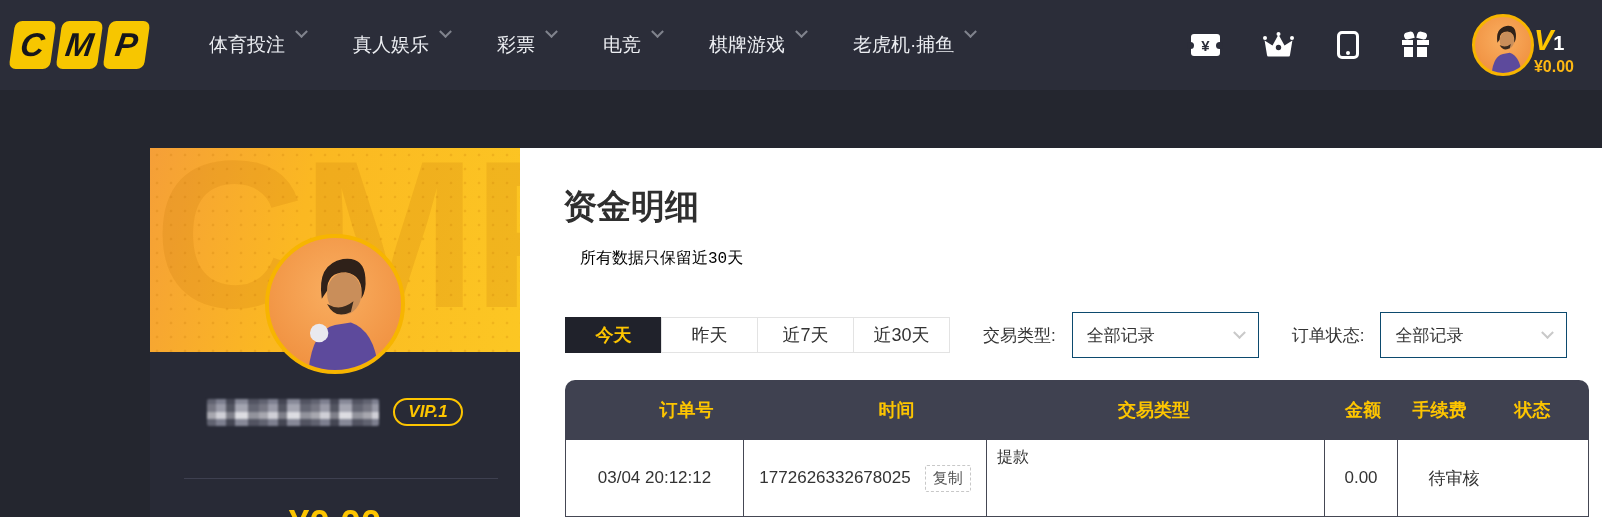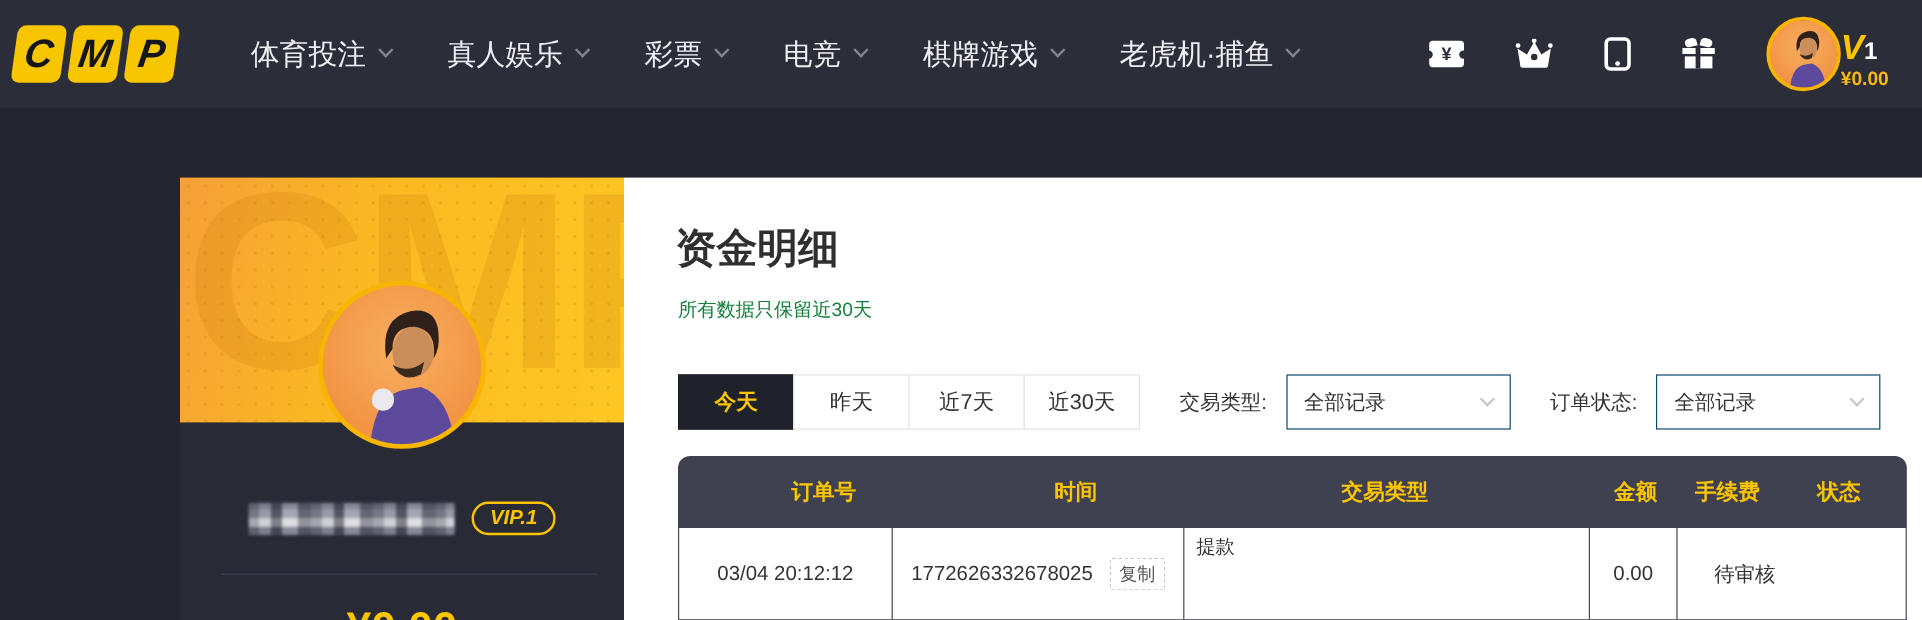--- a/index.html
+++ b/index.html
@@ -16,21 +16,21 @@
     background:#2b2d39; display:flex; align-items:center; z-index:5;
   }
   .logo { display:flex; gap:6px; margin-left:12px; }
   .logo-tile {
     width:41px; height:48px; background:#f7c600; border-radius:7px;
     transform:skewX(-8deg);
     display:flex; align-items:center; justify-content:center;
     color:#15161c; font-weight:800; font-style:italic; font-size:33px;
   }
   .menu { display:flex; margin-left:62px; gap:47px; }
-  .nav-item { display:flex; align-items:center; gap:12px; color:#eceef2; font-size:24px; cursor:pointer; }
+  .nav-item { display:flex; align-items:flex-start; gap:12px; color:#eceef2; font-size:19px; cursor:pointer; }
   .chev {
     width:9px; height:9px; border-right:2.5px solid #80838d; border-bottom:2.5px solid #80838d;
     transform:rotate(45deg) translate(-2px,-2px); margin-top:-2px;
   }
   .nav-right { margin-left:auto; display:flex; align-items:center; gap:43px; margin-right:28px; }
 
   .icon-ticket { width:29px; height:22px; background:#fff; border-radius:3px; position:relative;
     display:flex; align-items:center; justify-content:center; }
   .icon-ticket::before, .icon-ticket::after {
     content:""; position:absolute; width:7px; height:7px; border-radius:50%; background:#2b2d39; top:7.5px; }
@@ -64,40 +64,40 @@
     background:linear-gradient(105deg,#f59f38 0%, #fbb822 40%, #fcc723 100%); }
   .banner .dots { position:absolute; inset:0;
     background-image:radial-gradient(rgba(190,110,0,0.20) 1.5px, transparent 1.6px);
     background-size:14px 14px; }
   .watermark { position:absolute; top:-34px; left:4px; font-size:210px; font-weight:800;
     letter-spacing:-4px; color:rgba(200,122,10,0.20); white-space:nowrap; }
   .avatar-big { position:absolute; left:50%; top:86px; transform:translateX(-50%);
     width:140px; height:140px; border-radius:50%; border:4px solid #f7b500; overflow:hidden;
     background:radial-gradient(circle at 50% 40%, #f9ae60, #ee8a39); z-index:4; }
   .avatar-svg { width:100%; height:100%; display:block; }
-  .user-row { position:absolute; top:270px; left:0; width:100%; display:flex;
+  .user-row { position:absolute; top:250px; left:0; width:100%; display:flex;
     align-items:center; justify-content:center; gap:14px; }
   .pixel-name { width:172px; height:27px; border-radius:2px;
     background:
       repeating-linear-gradient(90deg,#9b9ba4 0 9px,#c9c9d1 9px 19px,#6e6f7a 19px 28px,#d8d8de 28px 41px,#83848f 41px 52px),
       repeating-linear-gradient(0deg, rgba(40,42,54,0.55) 0 7px, rgba(255,255,255,0.12) 7px 14px, rgba(40,42,54,0.35) 14px 22px);
     background-blend-mode:overlay; filter:blur(1.3px); }
   .vip-pill { border:2px solid #fdc500; border-radius:16px; padding:2px 13px;
     color:#fdc500; font-size:17px; font-weight:800; font-style:italic; }
   .side-divider { position:absolute; top:330px; left:34px; width:314px; border-top:1px solid #3e4050; }
   .bal-big { position:absolute; top:355px; left:0; width:100%; text-align:center;
     color:#fdc500; font-size:37px; font-weight:700; }
 
   
   .main { position:absolute; left:520px; top:148px; width:1082px; height:369px; background:#ffffff; }
   .page-title { position:absolute; left:43px; top:36px; font-size:34px; color:#2f2f2f; }
-  .page-sub { position:absolute; left:45px; top:100px; font-size:16px; color:#15803d; }
+  .page-sub { position:absolute; left:60px; top:100px; font-size:16px; color:#000000;font-family:Liberation Mono, monospace; }
 
   .controls { position:absolute; left:45px; top:164px; display:flex; align-items:center; }
-  .tab { width:97px; height:46px; border:1px solid #e3e3e3; background:#fff; color:#333;
+  .tab { width:97px; height:36px; border:1px solid #e3e3e3; background:#fff; color:#333;
     font-size:18px; display:flex; align-items:center; justify-content:center; cursor:pointer; margin-left:-1px; }
   .tab:first-child { margin-left:0; }
   .tab.active { background:#20222b; border-color:#20222b; color:#fdc500; font-weight:700; }
   .flt-label { font-size:17px; color:#333; margin-left:33px; }
   .flt-label + .select { margin-left:16px; }
   .select { width:187px; height:46px; border:1px solid #0c4a6e; background:#fff; display:flex;
     align-items:center; justify-content:space-between; padding:0 14px; font-size:17px; color:#333; cursor:pointer; }
   .sel-chev { width:9px; height:9px; border-right:2px solid #c9c9c9; border-bottom:2px solid #c9c9c9;
     transform:rotate(45deg) translate(-2px,-2px); }
 

